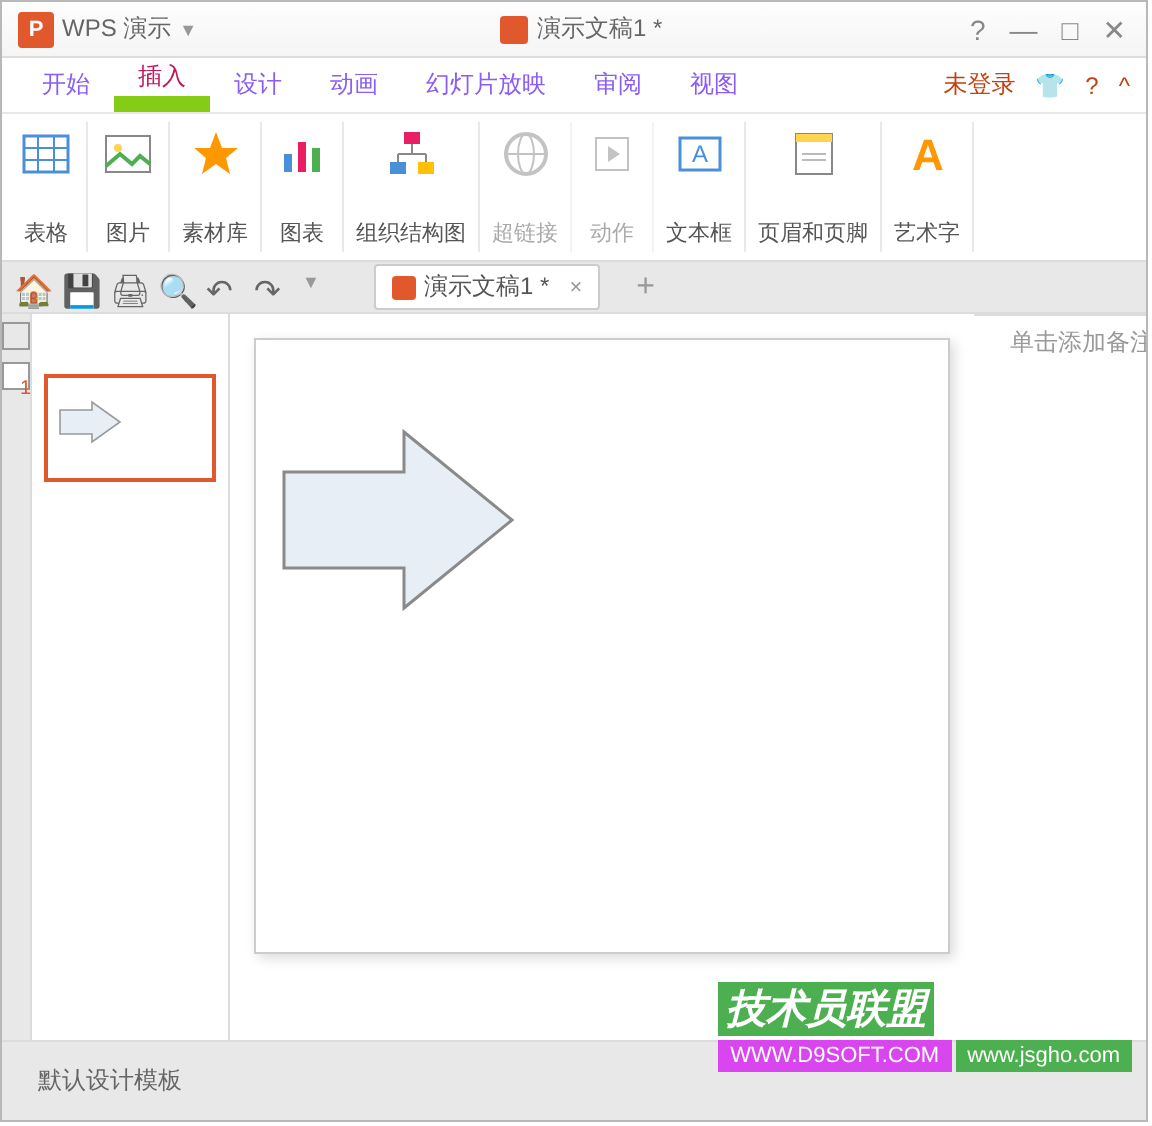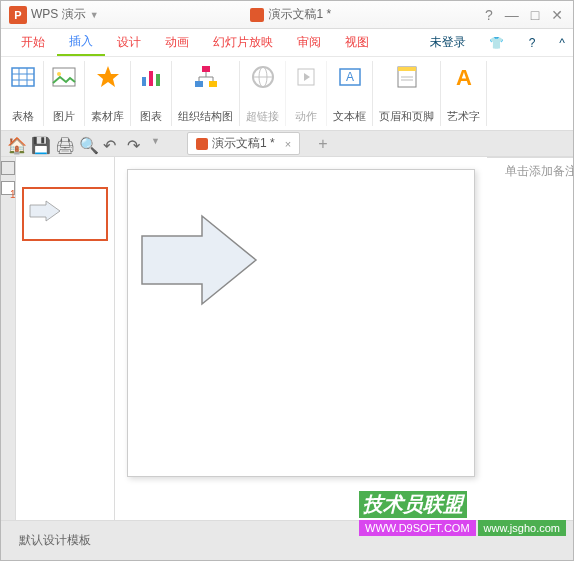--- a/index.html
+++ b/index.html
@@ -11,23 +11,23 @@
 .app-badge { display: flex; align-items: center; padding: 0 8px; height: 100%; }
 .app-p { width: 18px; height: 18px; background: #e0582c; color: #fff; display: flex; align-items: center; justify-content: center; font-size: 11px; font-weight: bold; border-radius: 2px; margin-right: 4px; }
 .app-name { font-size: 12px; color: #666; }
 .app-drop { font-size: 9px; color: #999; margin-left: 4px; }
 .title-center { flex: 1; display: flex; align-items: center; justify-content: center; font-size: 12px; color: #666; gap: 4px; }
 .title-icon { width: 14px; height: 14px; background: #e0582c; border-radius: 2px; }
 .window-controls { display: flex; gap: 12px; padding: 0 10px; }
 .win-ctrl { font-size: 14px; color: #888; cursor: pointer; }
 
 .menubar { height: 28px; background: #fff; display: flex; align-items: center; border-bottom: 1px solid #e8e8e8; padding-left: 8px; }
-.menu-item { font-size: 12px; color: #ef4444; padding: 0 12px; cursor: pointer; height: 100%; display: flex; align-items: center; }
-.menu-item.active { color: #3b82f6; border-bottom: 2px solid #84cc16; }
-.menu-right { margin-left: auto; display: flex; align-items: center; gap: 24px; padding-right: 8px; font-size: 12px; color: #0c4a6e; }
+.menu-item { font-size: 12px; color: #8b5cf6; padding: 0 12px; cursor: pointer; height: 100%; display: flex; align-items: center; }
+.menu-item.active { color: #be185d; border-bottom: 8px solid #84cc16; }
+.menu-right { margin-left: auto; display: flex; align-items: center; gap: 10px; padding-right: 8px; font-size: 12px; color: #c2410c; }
 
 .ribbon { height: 74px; background: #fff; border-bottom: 1px solid #dcdcdc; display: flex; align-items: center; padding: 4px 2px; }
 .ribbon-group { display: flex; flex-direction: column; align-items: center; padding: 2px 6px; border-right: 1px solid #e8e8e8; height: 100%; justify-content: space-between; }
 .ribbon-group.no-border { border-right: none; }
 .ribbon-icon { width: 28px; height: 28px; display: flex; align-items: center; justify-content: center; }
 .ribbon-label { font-size: 11px; color: #555; white-space: nowrap; }
 
 .qat { height: 26px; background: #e8e8e8; display: flex; align-items: center; padding: 0 6px; gap: 8px; border-bottom: 1px solid #dcdcdc; }
 .qat-icon { width: 16px; height: 16px; color: #666; cursor: pointer; }
 .doc-tab { display: flex; align-items: center; gap: 4px; background: #fff; padding: 2px 8px; border: 1px solid #ccc; border-radius: 2px; margin-left: 12px; font-size: 12px; color: #555; }

